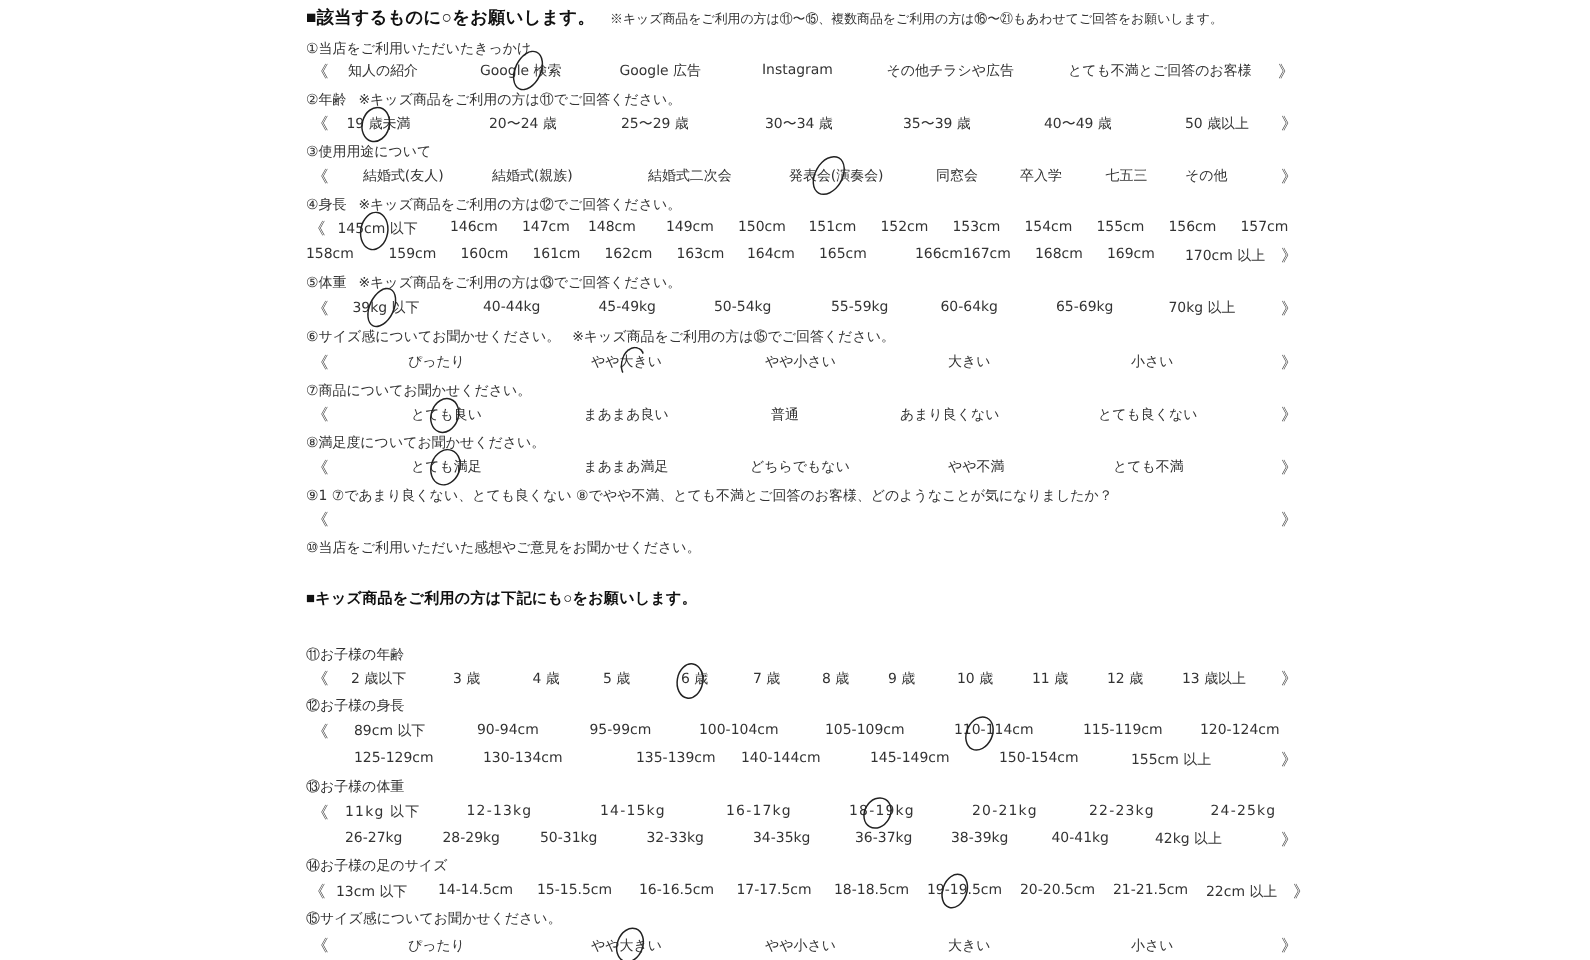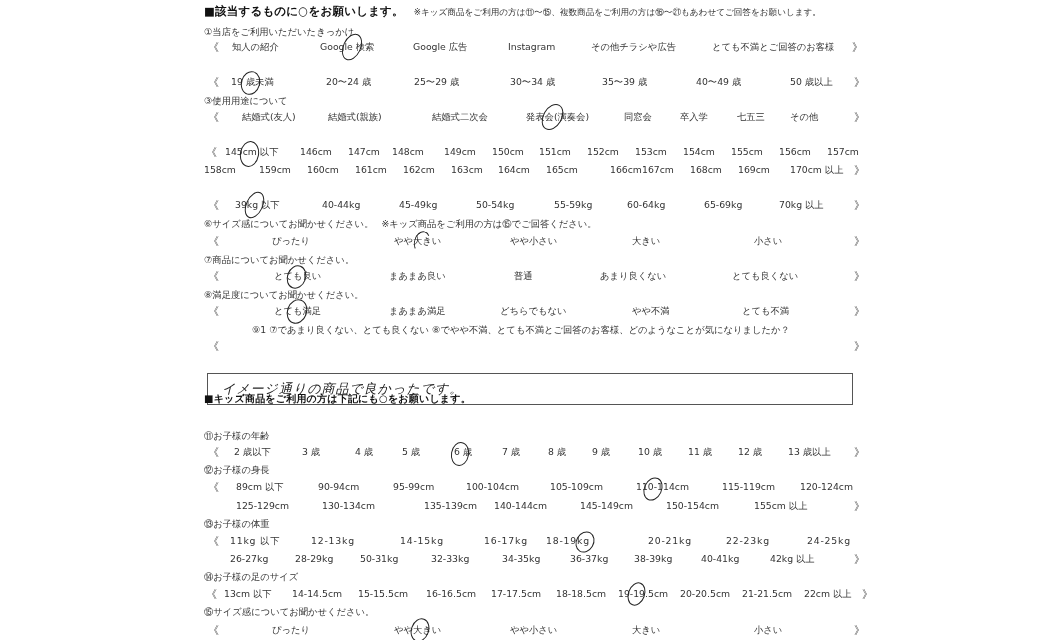--- a/index.html
+++ b/index.html
@@ -1,21 +1,21 @@
 <!DOCTYPE html>
 <html><head>
 <meta charset="utf-8">
 <style>
   html, body { margin:0; padding:0; }
   body {
     width:1060px; height:640px; background:#ffffff; overflow:hidden;
     font-family:"DejaVu Sans", sans-serif; color:#2a2a2a; position:relative;
   }
   .sheet { position:absolute; left:0; top:0; width:1060px; height:640px; }
-  .hdr { position:absolute; font-size:11.5px; font-weight:bold; color:#111; white-space:nowrap; letter-spacing:0.2px; }
+  .hdr { position:absolute; font-size:11.5px; font-weight:bold; color:#111; white-space:nowrap; letter-spacing:0.2px;font-family:Liberation Mono, monospace; }
   .hdr .note { font-weight:normal; font-size:8.6px; color:#333; margin-left:10px; letter-spacing:0; }
   .q { position:absolute; left:204px; font-size:9.3px; color:#333; white-space:nowrap; }
   .q .note { margin-left:8px; }
   .row { position:absolute; height:14px; font-size:9.3px; color:#333; white-space:nowrap; }
   .row .opt { position:absolute; top:0; white-space:nowrap; }
   .br { position:absolute; top:-1px; font-size:11px; color:#444; }
   .circle { position:absolute; border:1.3px solid #222; border-radius:50%; pointer-events:none; }
   .textbox { position:absolute; left:207px; top:373px; width:646px; height:32px; border:1.4px solid #555; box-sizing:border-box; }
   .hw { position:absolute; left:14px; top:6px; font-size:13px; color:#222; font-family:"DejaVu Serif", serif; font-style:italic; letter-spacing:1px; }
 </style>
@@ -34,20 +34,21 @@
     <span class="opt" style="left:28px">知人の紹介</span>
     <span class="opt" style="left:116px">Google 検索</span>
     <span class="opt" style="left:209px">Google 広告</span>
     <span class="opt" style="left:304px">Instagram</span>
     <span class="opt" style="left:387px">その他チラシや広告</span>
     <span class="opt" style="left:508px">とても不満とご回答のお客様</span>
     <span class="br" style="left:648px">》</span>
     <span class="circle" style="left:139px;top:-8px;width:16px;height:26px;transform:rotate(25deg);"></span>
   </div>
 
+  <div class="q" style="top:60px;"><span>②年齢</span><span class="note">※キッズ商品をご利用の方は⑪でご回答ください。</span></div>
   <div class="row" style="left:204px;top:76px;width:660px;">
     <span class="br" style="left:4px">《</span>
     <span class="opt" style="left:27px">19 歳未満</span>
     <span class="opt" style="left:122px">20〜24 歳</span>
     <span class="opt" style="left:210px">25〜29 歳</span>
     <span class="opt" style="left:306px">30〜34 歳</span>
     <span class="opt" style="left:398px">35〜39 歳</span>
     <span class="opt" style="left:492px">40〜49 歳</span>
     <span class="opt" style="left:586px">50 歳以上</span>
     <span class="br" style="left:650px">》</span>
@@ -62,20 +63,21 @@
     <span class="opt" style="left:228px">結婚式二次会</span>
     <span class="opt" style="left:322px">発表会(演奏会)</span>
     <span class="opt" style="left:420px">同窓会</span>
     <span class="opt" style="left:476px">卒入学</span>
     <span class="opt" style="left:533px">七五三</span>
     <span class="opt" style="left:586px">その他</span>
     <span class="br" style="left:650px">》</span>
     <span class="circle" style="left:339px;top:-8px;width:17px;height:26px;transform:rotate(30deg);"></span>
   </div>
 
+  <div class="q" style="top:130px;"><span>④身長</span><span class="note">※キッズ商品をご利用の方は⑫でご回答ください。</span></div>
   <div class="row" style="left:204px;top:146px;width:660px;">
     <span class="br" style="left:2px">《</span>
     <span class="opt" style="left:21px">145cm 以下</span>
     <span class="opt" style="left:96px">146cm</span>
     <span class="opt" style="left:144px">147cm</span>
     <span class="opt" style="left:188px">148cm</span>
     <span class="opt" style="left:240px">149cm</span>
     <span class="opt" style="left:288px">150cm</span>
     <span class="opt" style="left:335px">151cm</span>
     <span class="opt" style="left:383px">152cm</span>
@@ -96,20 +98,21 @@
     <span class="opt" style="left:294px">164cm</span>
     <span class="opt" style="left:342px">165cm</span>
     <span class="opt" style="left:406px">166cm</span>
     <span class="opt" style="left:438px">167cm</span>
     <span class="opt" style="left:486px">168cm</span>
     <span class="opt" style="left:534px">169cm</span>
     <span class="opt" style="left:586px">170cm 以上</span>
     <span class="br" style="left:650px">》</span>
   </div>
 
+  <div class="q" style="top:182px;"><span>⑤体重</span><span class="note">※キッズ商品をご利用の方は⑬でご回答ください。</span></div>
   <div class="row" style="left:204px;top:199px;width:660px;">
     <span class="br" style="left:4px">《</span>
     <span class="opt" style="left:31px">39kg 以下</span>
     <span class="opt" style="left:118px">40-44kg</span>
     <span class="opt" style="left:195px">45-49kg</span>
     <span class="opt" style="left:272px">50-54kg</span>
     <span class="opt" style="left:350px">55-59kg</span>
     <span class="opt" style="left:423px">60-64kg</span>
     <span class="opt" style="left:500px">65-69kg</span>
     <span class="opt" style="left:575px">70kg 以上</span>
@@ -146,30 +149,28 @@
     <span class="br" style="left:4px">《</span>
     <span class="opt" style="left:70px">とても満足</span>
     <span class="opt" style="left:185px">まあまあ満足</span>
     <span class="opt" style="left:296px">どちらでもない</span>
     <span class="opt" style="left:428px">やや不満</span>
     <span class="opt" style="left:538px">とても不満</span>
     <span class="br" style="left:650px">》</span>
     <span class="circle" style="left:83px;top:-6px;width:18px;height:23px;transform:rotate(20deg);"></span>
   </div>
 
-  <div class="q" style="top:324px;margin-left:48px;">⑨1 ⑦であまり良くない、とても良くない ⑧でやや不満、とても不満とご回答のお客様、どのようなことが気になりましたか？</div>
+  <div class="q" style="top:324px;">⑨1 ⑦であまり良くない、とても良くない ⑧でやや不満、とても不満とご回答のお客様、どのようなことが気になりましたか？</div>
   <div class="row" style="left:204px;top:340px;width:660px;">
     <span class="br" style="left:4px">《</span>
     <span class="opt" style="left:30px"></span>
     <span class="br" style="left:650px">》</span>
   </div>
 
-  <div class="textbox">
-    <span class="hw">イメージ通りの商品で良かったです。</span>
-  </div>
+  <div class="q" style="top:359px;">⑩当店をご利用いただいた感想やご意見をお聞かせください。</div>
 
   <div class="hdr" style="left:204px;top:392px;font-size:10px;">■キッズ商品をご利用の方は下記にも○をお願いします。</div>
 
   <div class="q" style="top:430px;">⑪お子様の年齢</div>
   <div class="row" style="left:204px;top:446px;width:660px;">
     <span class="br" style="left:4px">《</span>
     <span class="opt" style="left:30px">2 歳以下</span>
     <span class="opt" style="left:98px">3 歳</span>
     <span class="opt" style="left:151px">4 歳</span>
     <span class="opt" style="left:198px">5 歳</span>
@@ -209,21 +210,21 @@
     <span class="br" style="left:650px">》</span>
   </div>
 
   <div class="q" style="top:518px;">⑬お子様の体重</div>
   <div class="row" style="left:204px;top:535px;width:670px;letter-spacing:0.8px;">
     <span class="br" style="left:4px">《</span>
     <span class="opt" style="left:26px">11kg 以下</span>
     <span class="opt" style="left:107px">12-13kg</span>
     <span class="opt" style="left:196px">14-15kg</span>
     <span class="opt" style="left:280px">16-17kg</span>
-    <span class="opt" style="left:342px">18-19kg</span>
+    <span class="opt" style="left:362px">18-19kg</span>
     <span class="opt" style="left:444px">20-21kg</span>
     <span class="opt" style="left:522px">22-23kg</span>
     <span class="opt" style="left:603px">24-25kg</span>
     <span class="circle" style="left:372px;top:-4px;width:16px;height:20px;transform:rotate(30deg);"></span>
   </div>
   <div class="row" style="left:204px;top:553px;width:670px;">
     <span class="opt" style="left:26px">26-27kg</span>
     <span class="opt" style="left:91px">28-29kg</span>
     <span class="opt" style="left:156px">50-31kg</span>
     <span class="opt" style="left:227px">32-33kg</span>

